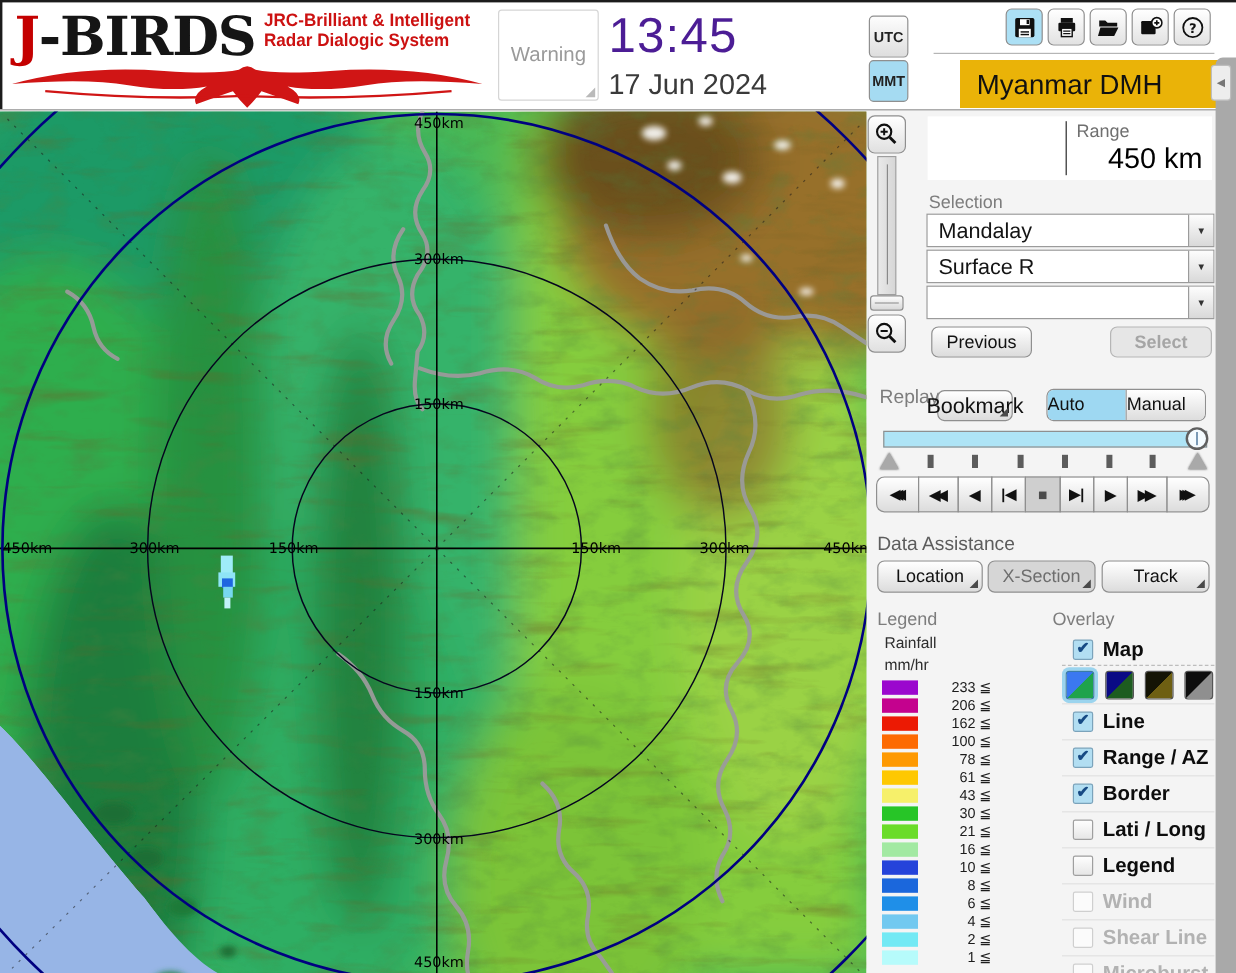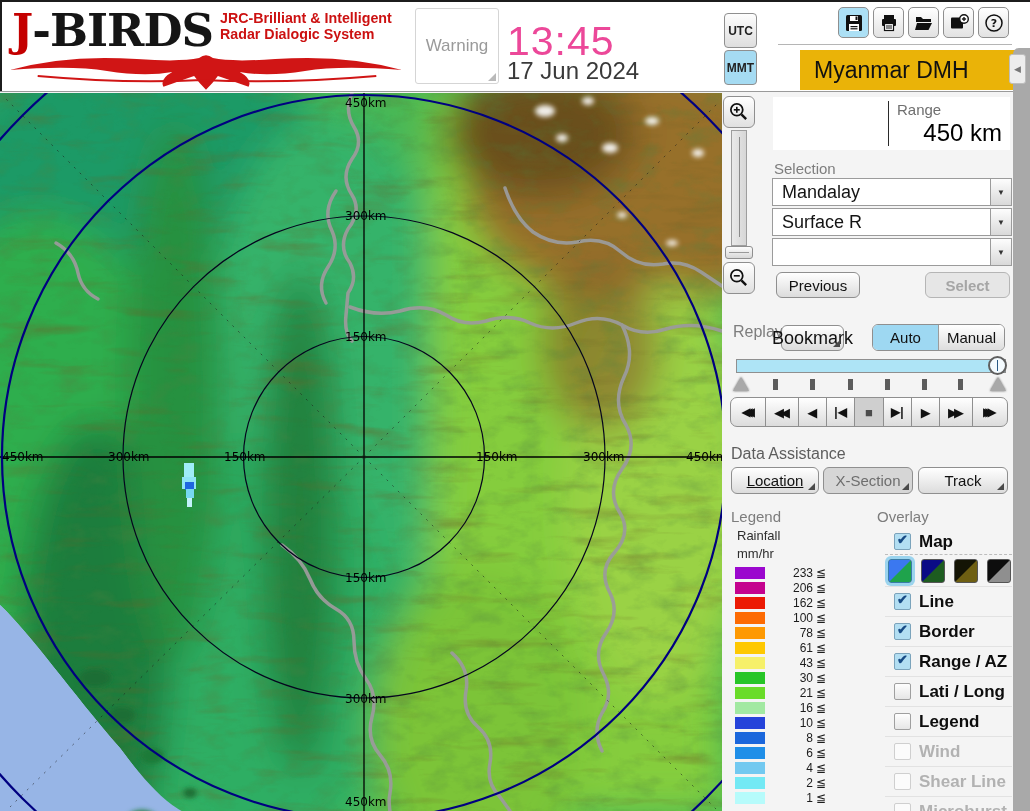--- a/index.html
+++ b/index.html
@@ -18,21 +18,21 @@
   #logo-title .j{color:#c40000;}
   #logo-sub{position:absolute;left:218px;top:8px;color:#cc1111;font-weight:bold;
       font-size:15px;line-height:16px;white-space:nowrap;transform:scaleX(.95);transform-origin:left;}
   #eagle{position:absolute;left:6px;top:48px;}
 
   #warning-box{position:absolute;left:415px;top:8px;width:82px;height:74px;background:#fff;
       border:1px solid #d5d5d5;border-radius:3px;display:flex;align-items:center;justify-content:center;}
   #warning-box .lbl{color:#9a9a9a;font-size:17px;}
   .grip{position:absolute;right:2px;bottom:2px;width:0;height:0;
       border-left:8px solid transparent;border-bottom:8px solid #b9b9b9;}
-  #clock-time{position:absolute;left:507px;top:18px;font-size:41px;color:#ec4899;letter-spacing:1px;}
+  #clock-time{position:absolute;left:507px;top:6px;font-size:41px;color:#4c1d95;letter-spacing:1px;}
   #clock-date{position:absolute;left:507px;top:57px;font-size:24px;color:#3a3a3a;}
 
   .tz-btn{position:absolute;left:724px;width:33px;height:35px;border:1px solid #8f8f8f;border-radius:4px;
       display:flex;align-items:center;justify-content:center;font-size:12px;font-weight:bold;color:#222;
       background:linear-gradient(#fdfdfd,#dedede);box-sizing:border-box;}
   .tz-btn.active{background:#a5dbf2;}
 
   .tool-btn{position:absolute;top:7px;width:31px;height:31px;border:1px solid #8f8f8f;border-radius:5px;
       background:linear-gradient(#ffffff,#e2e2e2);display:flex;align-items:center;justify-content:center;box-sizing:border-box;}
   .tool-btn.active{background:#ace0f5;}
@@ -77,21 +77,21 @@
       display:flex;align-items:center;justify-content:center;font-size:15px;color:#111;
       box-sizing:border-box;position:absolute;}
   .btn.disabled{background:#e6e6e6;color:#a5a5a5;border-color:#b5b5b5;font-weight:bold;}
   .btn.pressed-gray{background:#d6d6d6;color:#6e6e6e;}
   .fold{position:absolute;right:3px;bottom:3px;width:0;height:0;
       border-left:7px solid transparent;border-bottom:7px solid #4a4a4a;}
 
   
   #seg-group{position:absolute;left:872px;top:324px;width:133px;height:27px;border:1px solid #8f8f8f;
       border-radius:6px;overflow:hidden;display:flex;box-sizing:border-box;background:#fff;}
-  #seg-group .seg{flex:1;display:flex;align-items:center;justify-content:center;font-size:15px;color:#111;}
+  #seg-group .seg{flex:1;display:flex;align-items:center;justify-content:flex-start;font-size:15px;color:#111;}
   #seg-group .seg.active{background:#9ed8f2;}
   #seg-group .seg + .seg{border-left:1px solid #9b9b9b;background:linear-gradient(#fff,#ddd);}
 
   #replay-slider{position:absolute;left:736px;top:359px;width:270px;height:14px;border:1px solid #8f8f8f;
       background:#aee4f6;box-sizing:border-box;}
   #replay-handle{position:absolute;left:988px;top:356px;width:19px;height:19px;border-radius:50%;
       border:2px solid #5f5f5f;background:#f4fbff;box-sizing:border-box;}
   #replay-handle:after{content:"";position:absolute;left:7px;top:2px;width:1px;height:11px;background:#2a5a86;}
   .tick-tri{position:absolute;top:377px;width:0;height:0;border-left:8px solid transparent;
       border-right:8px solid transparent;border-bottom:14px solid #a9a9a9;filter:drop-shadow(0 0 1px #666);}
@@ -423,21 +423,21 @@
     <div class="pb">◀</div>
     <div class="pb bar">|◀</div>
     <div class="pb pressed">■</div>
     <div class="pb bar">▶|</div>
     <div class="pb">▶</div>
     <div class="pb n2">▶▶</div>
     <div class="pb n3">▶▶▶</div>
   </div>
 
   <div class="sec-label" style="left:731px;top:445px;font-size:16px;color:#5d5d5d;">Data Assistance</div>
-  <div class="btn" style="left:731px;top:467px;width:88px;height:27px;text-decoration:underline;">
+  <div class="btn" style="left:731px;top:467px;width:88px;height:27px;">
     <span>Location</span>
     <span class="fold"></span>
   </div>
   <div class="btn pressed-gray" style="left:823px;top:467px;width:90px;height:27px;">
     <span>X-Section</span>
     <span class="fold"></span>
   </div>
   <div class="btn" style="left:918px;top:467px;width:90px;height:27px;">
     <span>Track</span>
     <span class="fold"></span>
@@ -542,26 +542,26 @@
       <span class="map-style" style="left: 36px; background: linear-gradient(to right bottom, rgb(10, 10, 133) 49.5%, rgb(29, 92, 32) 50.5%);"></span>
       <span class="map-style" style="left: 69px; background: linear-gradient(to right bottom, rgb(20, 20, 5) 49.5%, rgb(110, 95, 18) 50.5%);"></span>
       <span class="map-style" style="left: 102px; background: linear-gradient(to right bottom, rgb(13, 13, 13) 49.5%, rgb(143, 143, 143) 50.5%);"></span>
     </div>
     <div class="ov-row checked">
       <span class="cb"></span>
       <span class="ov-label">Line</span>
     </div>
     <div class="ov-row checked">
       <span class="cb"></span>
+      <span class="ov-label">Range / AZ</span>
+    </div>
+    <div class="ov-row checked">
+      <span class="cb"></span>
       <span class="ov-label">Border</span>
     </div>
-    <div class="ov-row checked">
-      <span class="cb"></span>
-      <span class="ov-label">Range / AZ</span>
-    </div>
     <div class="ov-row">
       <span class="cb"></span>
       <span class="ov-label">Lati / Long</span>
     </div>
     <div class="ov-row">
       <span class="cb"></span>
       <span class="ov-label">Legend</span>
     </div>
     <div class="ov-row disabled">
       <span class="cb"></span>

